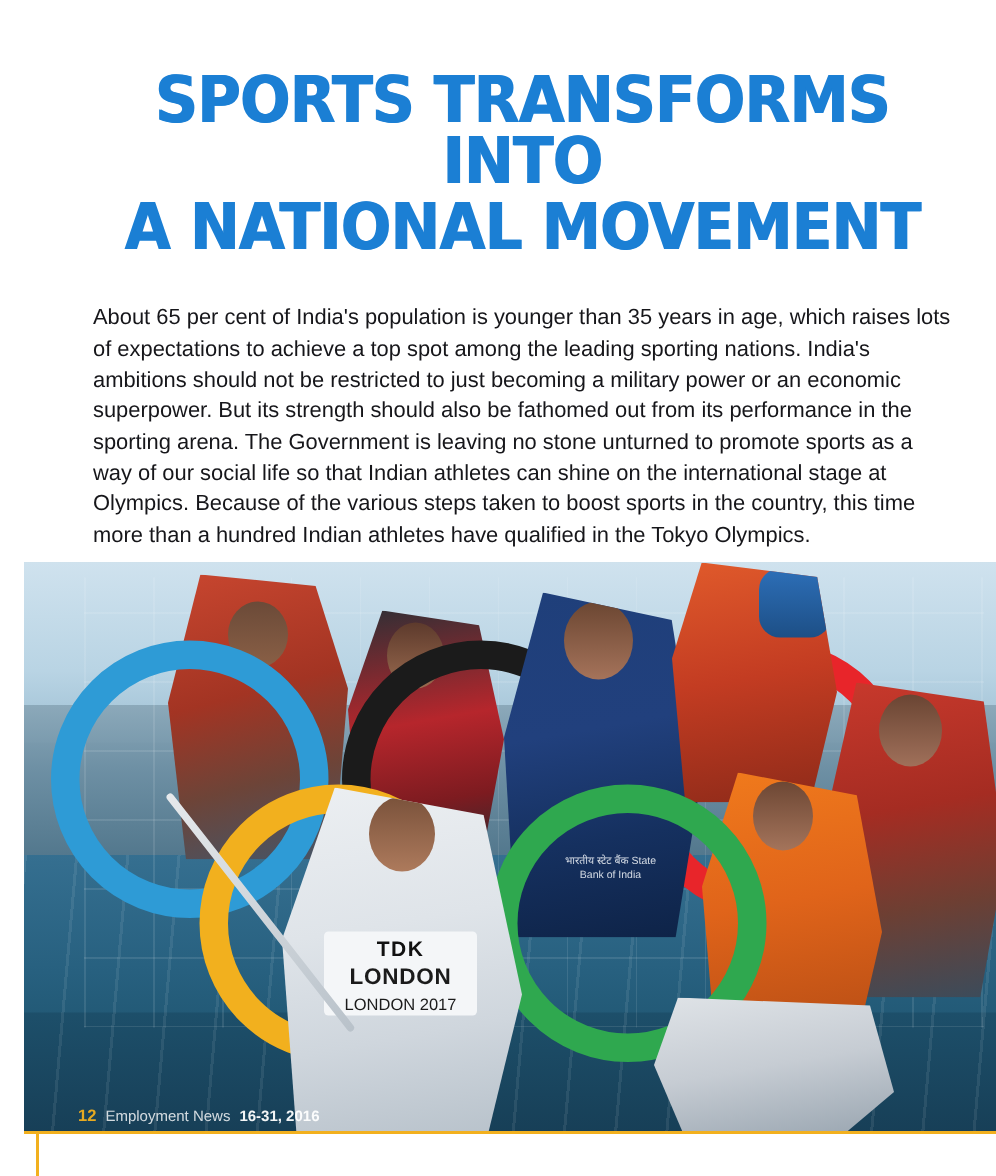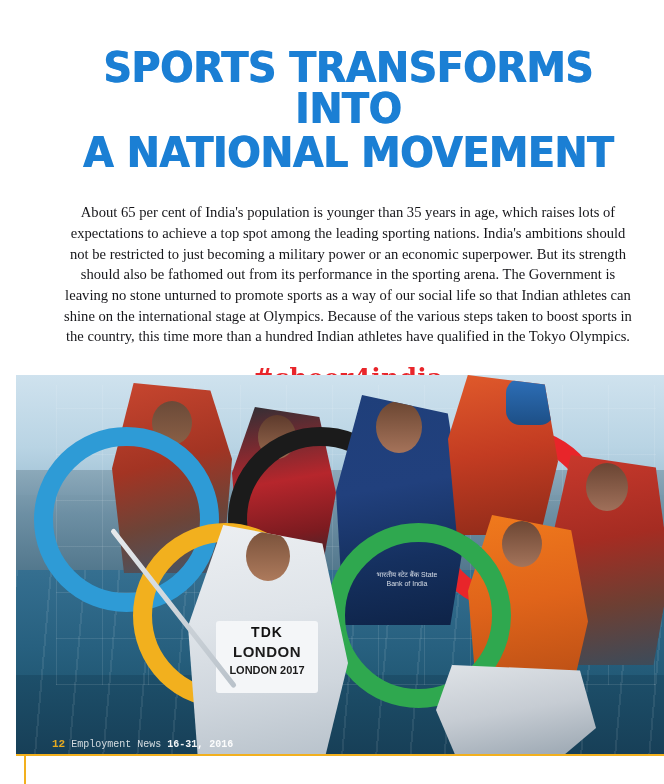--- a/index.html
+++ b/index.html
@@ -35,25 +35,25 @@
     transform: scaleX(0.92);
     transform-origin: center top;
     text-shadow: 1px 0 0 #1b7fd4;
   }
   .headline .l1 { display: block; }
   .headline .l2 { display: block; margin-top: 4px; }
 
   
   .intro {
     margin: 16px 46px 0 46px;
-    text-align: center;
+    text-align: left;
     font-size: 14.6px;
     line-height: 1.42;
     color: #16161a;
-    font-family: Liberation Serif, serif;
+    font-family: Liberation Sans, sans-serif;
   }
 
   .hashtag {
     margin-top: 16px;
     text-align: center;
     color: #e8252a;
     font-family: "DejaVu Serif", serif;
     font-weight: bold;
     font-size: 25px;
     letter-spacing: 0.3px;
@@ -173,27 +173,27 @@
     background: linear-gradient(180deg,#7a523b,#ad7a5c);
   }
   .javelin-bar {
     position:absolute; left: 96px; top: 152px; width: 200px; height: 5px;
     background: linear-gradient(90deg,#e6e9ec,#b9c2ca);
     transform: rotate(52deg);
     transform-origin: left center;
     border-radius: 3px;
   }
   .bib {
-    position:absolute; left: 28px; top: 96px; width: 102px; height: 72px;
+    position:absolute; left: 28px; top: 96px; width: 102px; height: 56px;
     background: #f4f6f8; border-radius: 3px;
     color:#1b1b1b; font-family:"Liberation Sans", sans-serif; text-align:center;
   }
   .bib .tdk { font-weight:bold; font-size:14px; letter-spacing:1px; margin-top:3px; color:#111; }
   .bib .name { font-weight:bold; font-size:15px; letter-spacing:.5px; margin-top:3px; }
-  .bib .place { font-weight:bold; font-size:11px; margin-top:4px; }
+  .bib .place { font-weight:normal; font-size:11px; margin-top:4px; }
   .ath-gymnast {
     left: 452px; top: 140px; width: 120px; height: 190px;
     background: linear-gradient(170deg,#f07a1c 0%, #e0641a 45%, #b14a14 100%);
     clip-path: polygon(20% 0,86% 8%,100% 56%,84% 100%,8% 100%,0 40%);
   }
   .ath-gymnast-head {
     position:absolute; left:34px; top:6px; width:40px; height:46px; border-radius:50%;
     background: linear-gradient(180deg,#6d4734,#a4745b);
   }
   .ath-bottom {
@@ -211,21 +211,21 @@
 
   
   .footer {
     position: absolute;
     left: 0;
     bottom: 29px;
     width: 611px;
     height: 22px;
     color: #ffffff;
     font-size: 10px;
-    font-family: Liberation Mono, monospace;
+    font-family: Liberation Sans, sans-serif;
     display: flex;
     align-items: center;
     gap: 6px;
     padding-left: 36px;
     box-sizing: border-box;
     opacity: .95;
   }
   .footer .pg { font-weight: bold; color:#f2b01e; font-size: 11px; }
   .footer .pub { opacity:.85; }
   .footer .date { font-weight: bold; }

